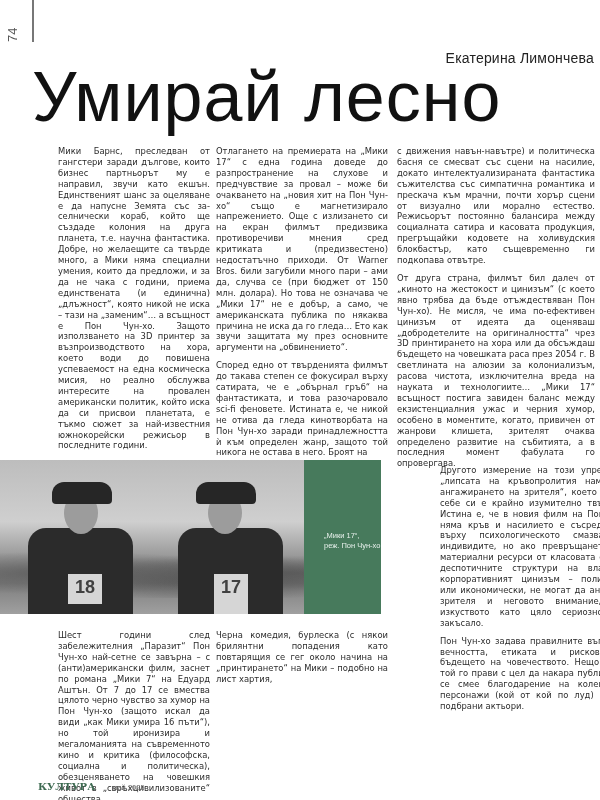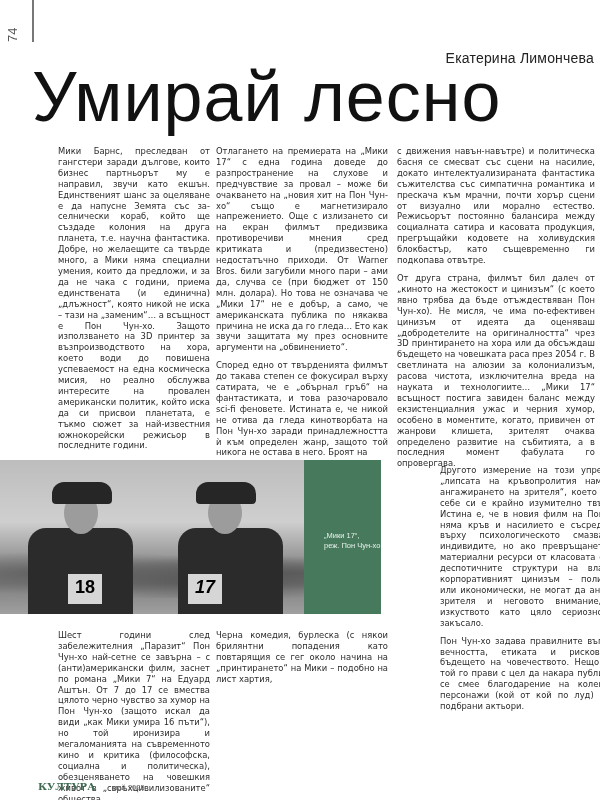--- a/index.html
+++ b/index.html
@@ -48,21 +48,21 @@
     overflow: hidden;
   }
   .photo .fog { position:absolute; left:0; top:88px; width:304px; height:50px;
     background: radial-gradient(ellipse at 20% 50%, #555 0%, transparent 60%),
                 radial-gradient(ellipse at 70% 60%, #4a4a4a 0%, transparent 55%),
                 radial-gradient(ellipse at 95% 50%, #555 0%, transparent 50%); opacity:.8; }
   .figure { position: absolute; }
   .figure .body { position:absolute; background:#2b2b2b; border-radius: 18px 18px 0 0; }
   .figure .head { position:absolute; background:#9c9c9c; border-radius: 50%; }
   .figure .hat { position:absolute; background:#262626; border-radius: 12px 12px 4px 4px; }
-  .figure .bib { position:absolute; background:#d6d6d6; color:#000000; font-family:"Liberation Sans",sans-serif;
+  .figure .bib { position:absolute; background:#d6d6d6; color:#404040; font-family:"Liberation Sans",sans-serif;
     font-weight:bold; font-size:18px; text-align:center; line-height:26px; }
   .caption-box {
     position: absolute; left: 304px; top: 460px; width: 77px; height: 154px;
     background: #477a5c;
   }
   .caption-text {
     position: absolute; left: 324px; top: 531px; width: 60px;
     font-family: "Liberation Sans", sans-serif; font-size: 7.5px; line-height: 10px; color: #e8f1ec;
   }
   .footer {
@@ -100,21 +100,21 @@
   <div class="figure" style="left:28px; top:10px;">
     <div class="body" style="left:0; top:58px; width:105px; height:90px;"></div>
     <div class="head" style="left:36px; top:22px; width:34px; height:42px;"></div>
     <div class="hat" style="left:24px; top:12px; width:60px; height:22px;"></div>
     <div class="bib" style="left:40px; top:104px; width:34px; height:30px;">18</div>
   </div>
   <div class="figure" style="left:178px; top:10px;">
     <div class="body" style="left:0; top:58px; width:105px; height:90px;"></div>
     <div class="head" style="left:30px; top:22px; width:34px; height:42px;"></div>
     <div class="hat" style="left:18px; top:12px; width:60px; height:22px;"></div>
-    <div class="bib" style="left:10px; top:104px; width:34px; height:30px;font-style:italic;">17</div>
+    <div class="bib" style="left:36px; top:104px; width:34px; height:40px;">17</div>
   </div>
 </div>
 
 <div class="caption-box"></div>
 <div class="caption-text">
   <div>„Мики 17“,</div>
   <div>реж. Пон Чун-хо</div>
 </div>
 
 <div class="col c3b">

